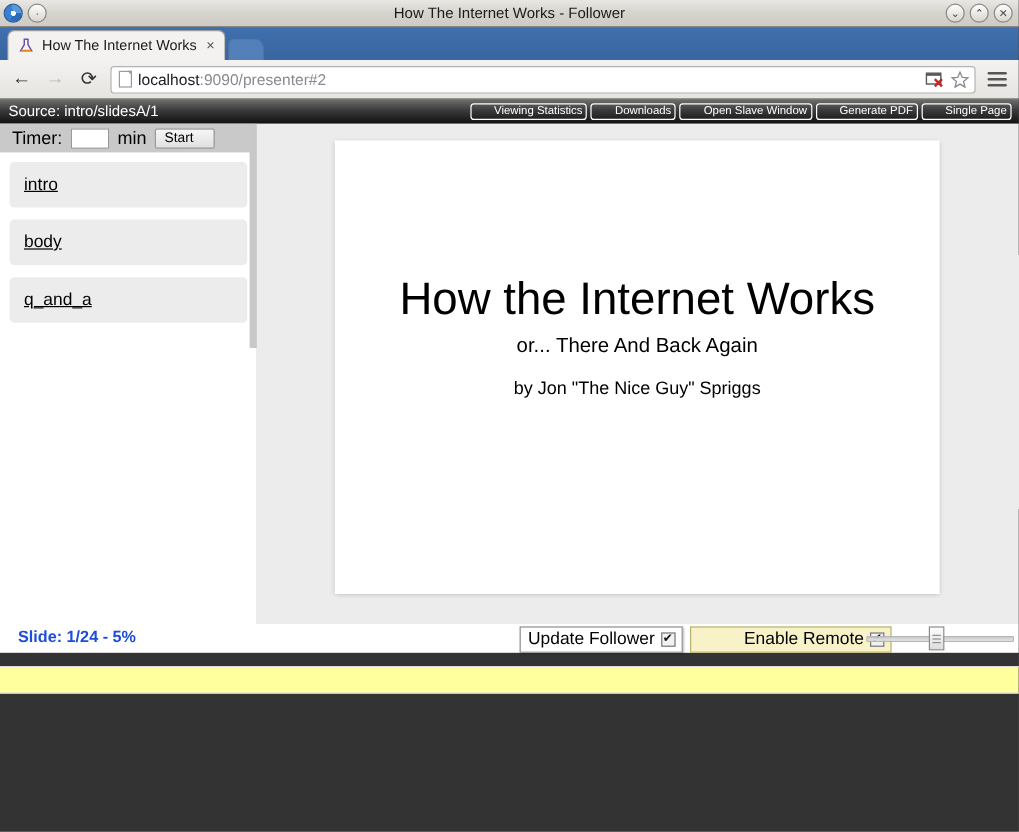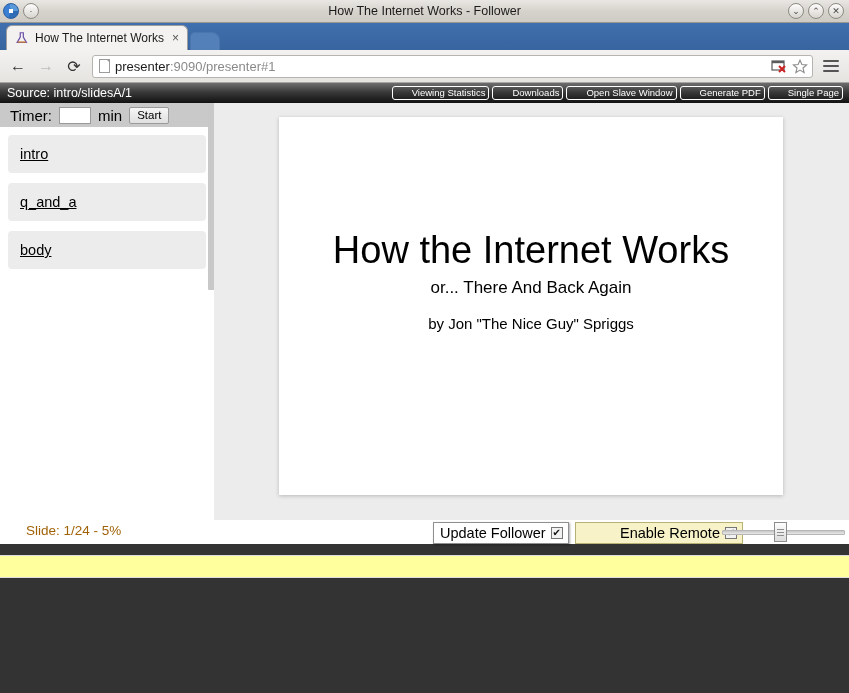--- a/index.html
+++ b/index.html
@@ -224,21 +224,21 @@
     background: #ffffff;
     border: 1px solid #9a9a9a;
     box-sizing: border-box;
     font-size: 12px;
     padding: 0 2px;
     font-family: "Liberation Sans", sans-serif;
   }
   .timer-unit { font-size: 15px; color: #000; }
   .timer-start {
     font-size: 11.5px;
-    padding: 1px 7px 2px 7px;
+    padding: 1px 17px 2px 7px;
     background: linear-gradient(to bottom, #f6f6f6, #e0e0e0);
     border: 1px solid #9b9b9b;
     border-radius: 2px;
     font-family: "Liberation Sans", sans-serif;
     color: #000;
   }
   .nav-list { padding: 8px 8px 0 8px; }
   .nav-item {
     height: 38px;
     background: #ececec;
@@ -308,23 +308,24 @@
 
   
   .statusbar {
     position: relative;
     height: 24px;
     background: #ffffff;
     box-sizing: border-box;
   }
   .slide-counter {
     position: absolute;
-    left: 26px; top: 3px;
+    left: 15px; top: 3px;
     font-size: 13.5px;
-    color: #a16207;
+    color: #1d4ed8;
+    font-weight: bold;
   }
   .statusbar .toggle {
     position: absolute;
     top: 2px;
     height: 22px;
     display: flex;
     align-items: center;
     gap: 5px;
     padding: 0 5px 0 6px;
     box-sizing: border-box;
@@ -424,21 +425,21 @@
   </div>
   <div class="newtab-btn"></div>
 </div>
 
 <div class="toolbar">
   <div class="nav-btn">←</div>
   <div class="nav-btn disabled">→</div>
   <div class="nav-btn">⟳</div>
   <div class="omnibox">
     <span class="page-icon"></span>
-    <span class="omnibox-url"><b>presenter</b><span>:9090/presenter#1</span></span>
+    <span class="omnibox-url"><b>localhost</b><span>:9090/presenter#2</span></span>
     <svg width="16" height="15" viewBox="0 0 16 15">
       <rect x="1" y="2" width="12" height="9" fill="#ffffff" stroke="#5a5a5a" stroke-width="1.2"></rect>
       <rect x="1" y="2" width="12" height="2.2" fill="#5a5a5a"></rect>
       <path d="M8 7 L14 13 M14 7 L8 13" stroke="#cc2222" stroke-width="2"></path>
     </svg>
     <svg width="16" height="15" viewBox="0 0 16 15">
       <path d="M8 1.2 L9.9 5.5 L14.6 5.9 L11 9 L12.1 13.6 L8 11.1 L3.9 13.6 L5 9 L1.4 5.9 L6.1 5.5 Z" fill="none" stroke="#8a8a8a" stroke-width="1.1"></path>
     </svg>
   </div>
   <div class="menu-btn">
@@ -467,24 +468,24 @@
       <input class="timer-input" type="text" placeholder="" style="">
       <span class="timer-unit">min</span>
       <button class="timer-start">Start</button>
     </div>
 
     <div class="nav-list">
       <div class="nav-item">
         <a href="#">intro</a>
       </div>
       <div class="nav-item">
-        <a href="#">q_and_a</a>
+        <a href="#">body</a>
       </div>
       <div class="nav-item">
-        <a href="#">body</a>
+        <a href="#">q_and_a</a>
       </div>
     </div>
 
     <div class="sb-scrollbar">
       <div class="sb-thumb"></div>
     </div>
   </div>
 
   <div class="slide-stage">
     <div class="slide">

